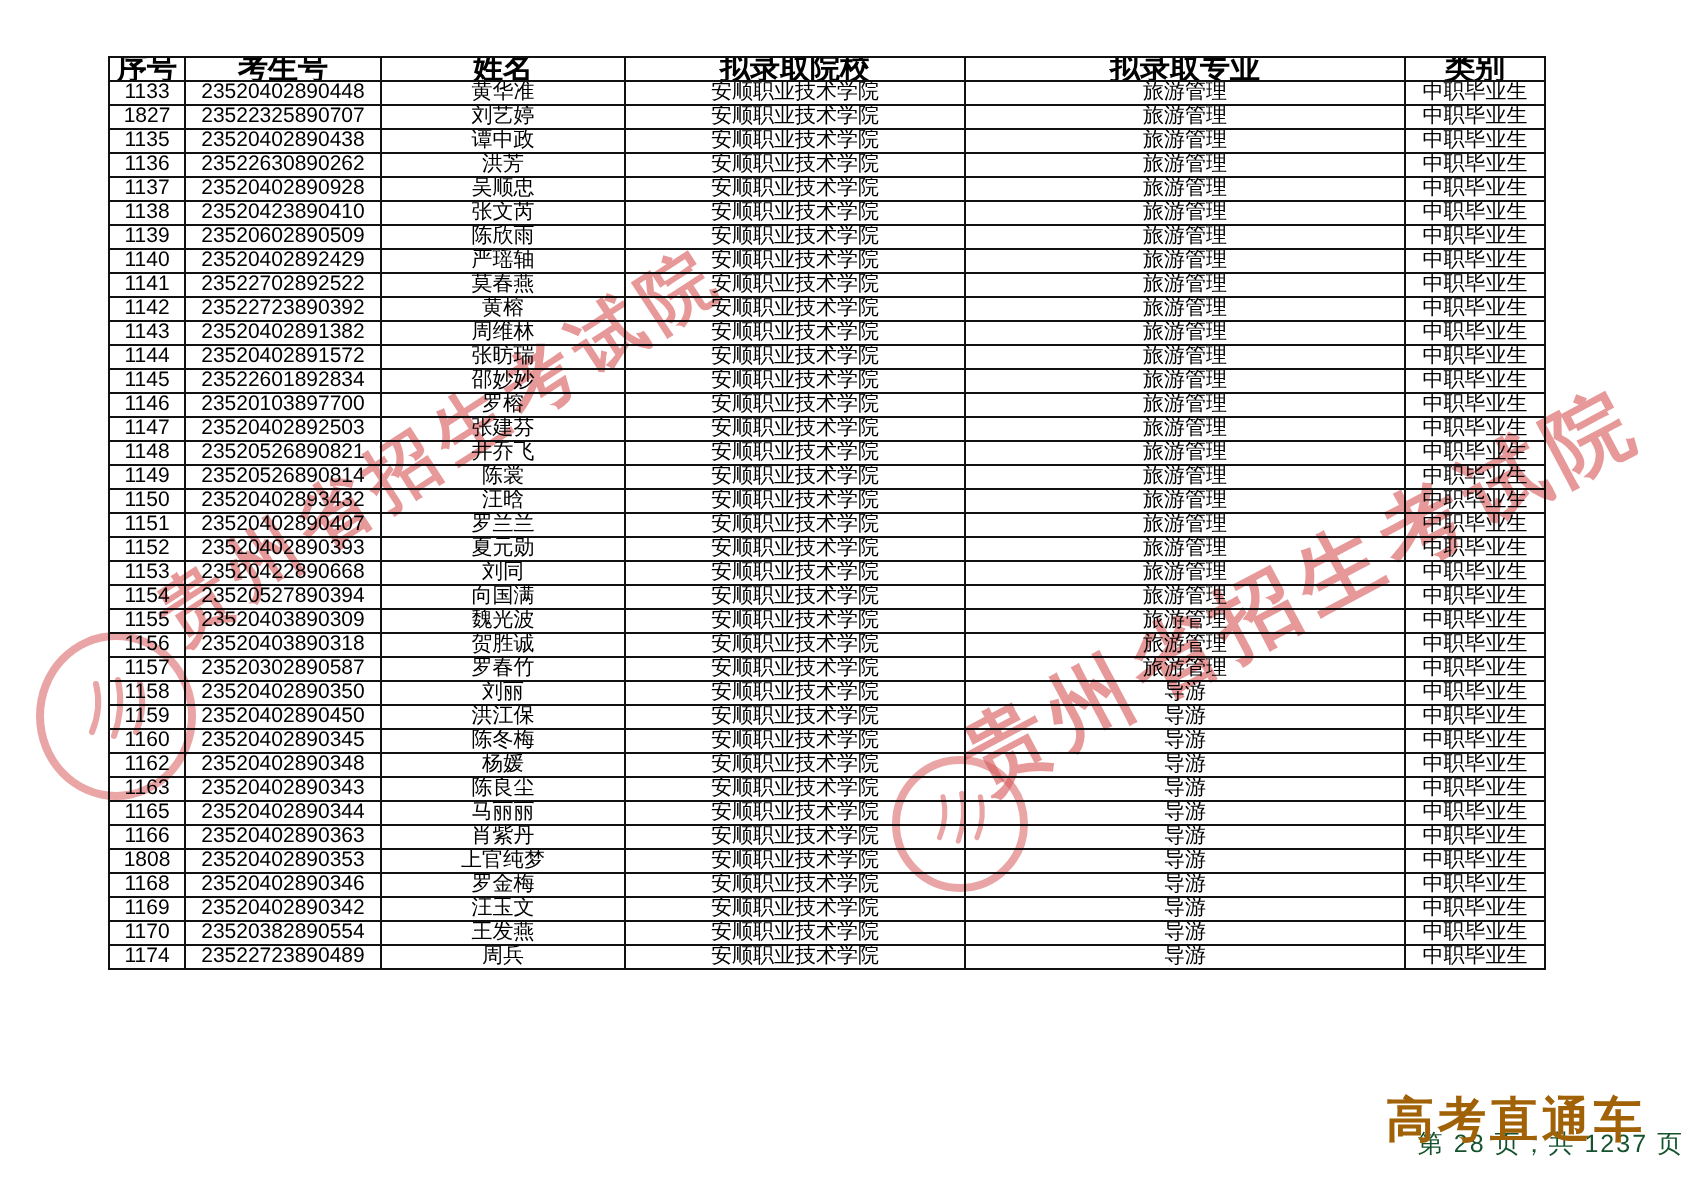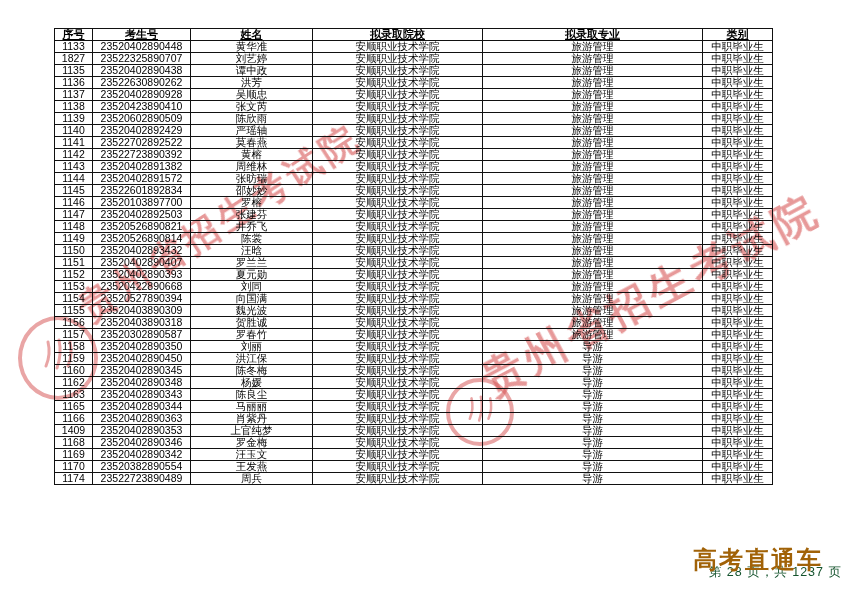--- a/index.html
+++ b/index.html
@@ -15,21 +15,21 @@
     background:#fff;
   }
   table.admission th,table.admission td{
     border:1.6px solid #111;
     padding:0 1px;height:10.1px;
     font-size:10.5px;line-height:11px;
     text-align:center;vertical-align:middle;
     overflow:hidden;white-space:nowrap;
   }
   table.admission th{
-    font-weight:bold;text-decoration:underline;font-size:11px;height:11px;
+    font-weight:bold;text-decoration:underline;font-size:15px;height:11px;
   }
   
   .seal{position:absolute;mix-blend-mode:multiply;pointer-events:none;}
   .seal-circle{
     position:absolute;border-radius:50%;border:4px solid;
     display:flex;align-items:center;justify-content:center;
   }
   .seal-circle.left{left:18px;top:316px;width:72px;height:76px;}
   .seal-circle.right{left:446px;top:378px;width:60px;height:60px;}
   .seal-text{
@@ -325,21 +325,21 @@
         </tr>
         <tr>
           <td>1166</td>
           <td>23520402890363</td>
           <td>肖紫丹</td>
           <td>安顺职业技术学院</td>
           <td>导游</td>
           <td>中职毕业生</td>
         </tr>
         <tr>
-          <td>1409</td>
+          <td>1808</td>
           <td>23520402890353</td>
           <td>上官纯梦</td>
           <td>安顺职业技术学院</td>
           <td>导游</td>
           <td>中职毕业生</td>
         </tr>
         <tr>
           <td>1168</td>
           <td>23520402890346</td>
           <td>罗金梅</td>

